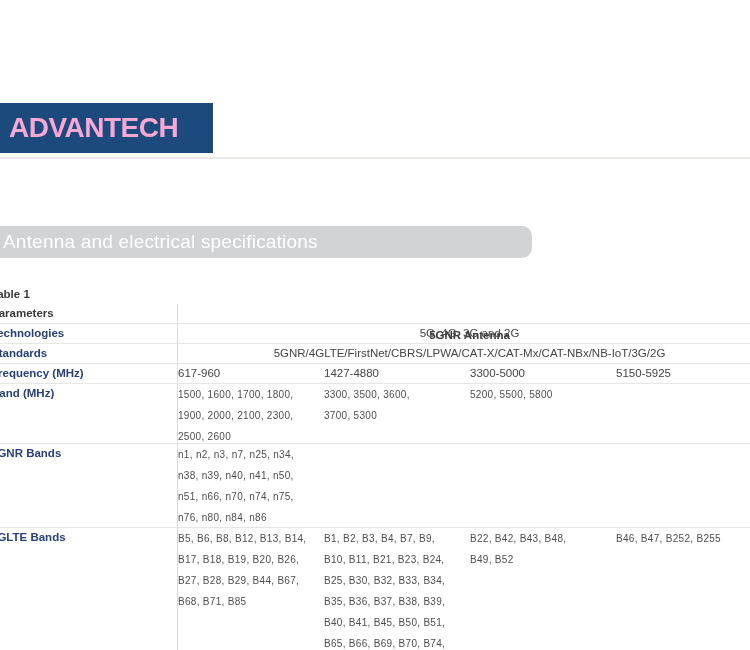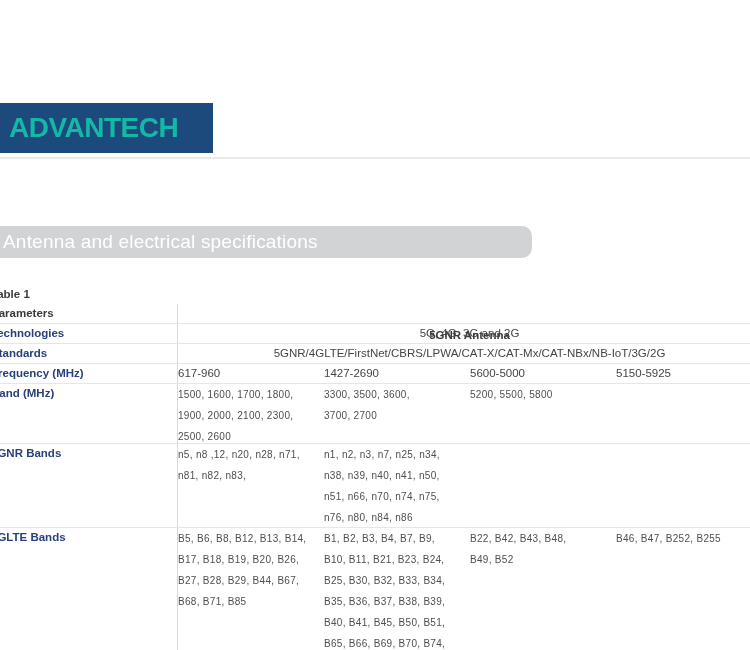--- a/index.html
+++ b/index.html
@@ -9,21 +9,21 @@
   }
   .page{position:absolute;inset:0;}
 
   
   .logo{
     position:absolute;left:-14px;top:103px;width:227px;height:50px;
     background:#1c4a7c;display:flex;align-items:center;padding-left:23px;
     box-sizing:border-box;
   }
   .logo span{
-    color:#14b8a6;font-weight:bold;font-size:28px;letter-spacing:-0.5px;white-space:nowrap;
+    color:#f9a8d4;font-weight:bold;font-size:28px;letter-spacing:-0.5px;white-space:nowrap;
   }
 
   
   .rule{position:absolute;left:0;top:157px;width:750px;height:2px;background:#ebe9e5;}
 
   
   .section-bar{
     position:absolute;left:-20px;top:226px;width:552px;height:32px;
     background:#d1d3d4;border-radius:10px;display:flex;align-items:center;
     padding-left:23px;box-sizing:border-box;
@@ -104,43 +104,41 @@
       <div class="tlabel">Standards</div>
       <div class="tvals span">
         <span class="spanval">5GNR/4GLTE/FirstNet/CBRS/LPWA/CAT-X/CAT-Mx/CAT-NBx/NB-IoT/3G/2G</span>
       </div>
     </div>
 
     <div class="trow h1">
       <div class="tlabel">Frequency (MHz)</div>
       <div class="tvals cols">
         <div class="cell freq">617-960</div>
-        <div class="cell freq">1427-2690</div>
-        <div class="cell freq">5600-5000</div>
+        <div class="cell freq">1427-4880</div>
+        <div class="cell freq">3300-5000</div>
         <div class="cell freq">5150-5925</div>
       </div>
     </div>
 
     <div class="trow h-band">
       <div class="tlabel">Band (MHz)</div>
       <div class="tvals cols">
         <div class="cell">1500, 1600, 1700, 1800,
 1900, 2000, 2100, 2300,
 2500, 2600</div>
         <div class="cell">3300, 3500, 3600,
-3700, 2700</div>
+3700, 5300</div>
         <div class="cell">5200, 5500, 5800</div>
       </div>
     </div>
 
     <div class="trow h-nr">
       <div class="tlabel">5GNR Bands</div>
       <div class="tvals cols">
-        <div class="cell">n5, n8 ,12, n20, n28, n71,
-n81, n82, n83,</div>
         <div class="cell">n1, n2, n3, n7, n25, n34,
 n38, n39, n40, n41, n50,
 n51, n66, n70, n74, n75,
 n76, n80, n84, n86</div>
         <div class="cell"></div>
       </div>
     </div>
 
     <div class="trow h-lte last">
       <div class="tlabel">4GLTE Bands</div>

